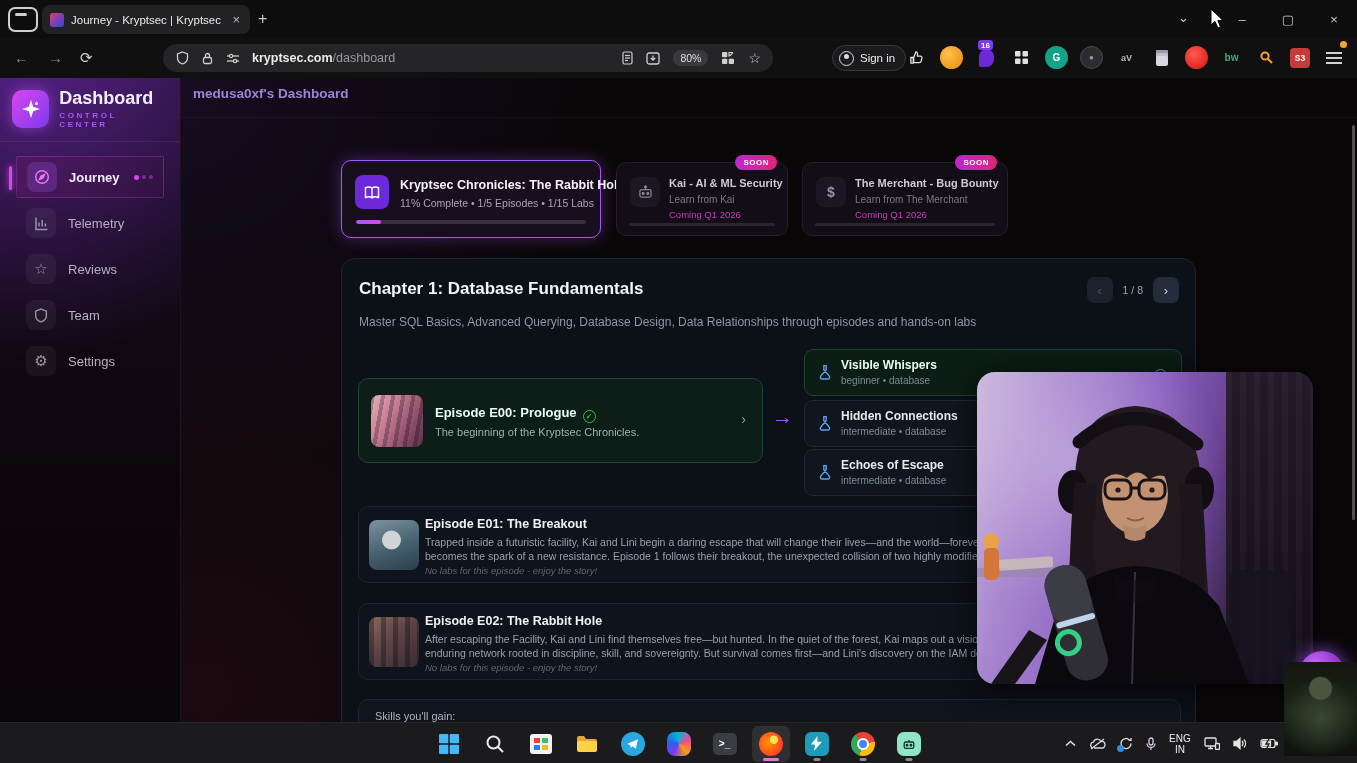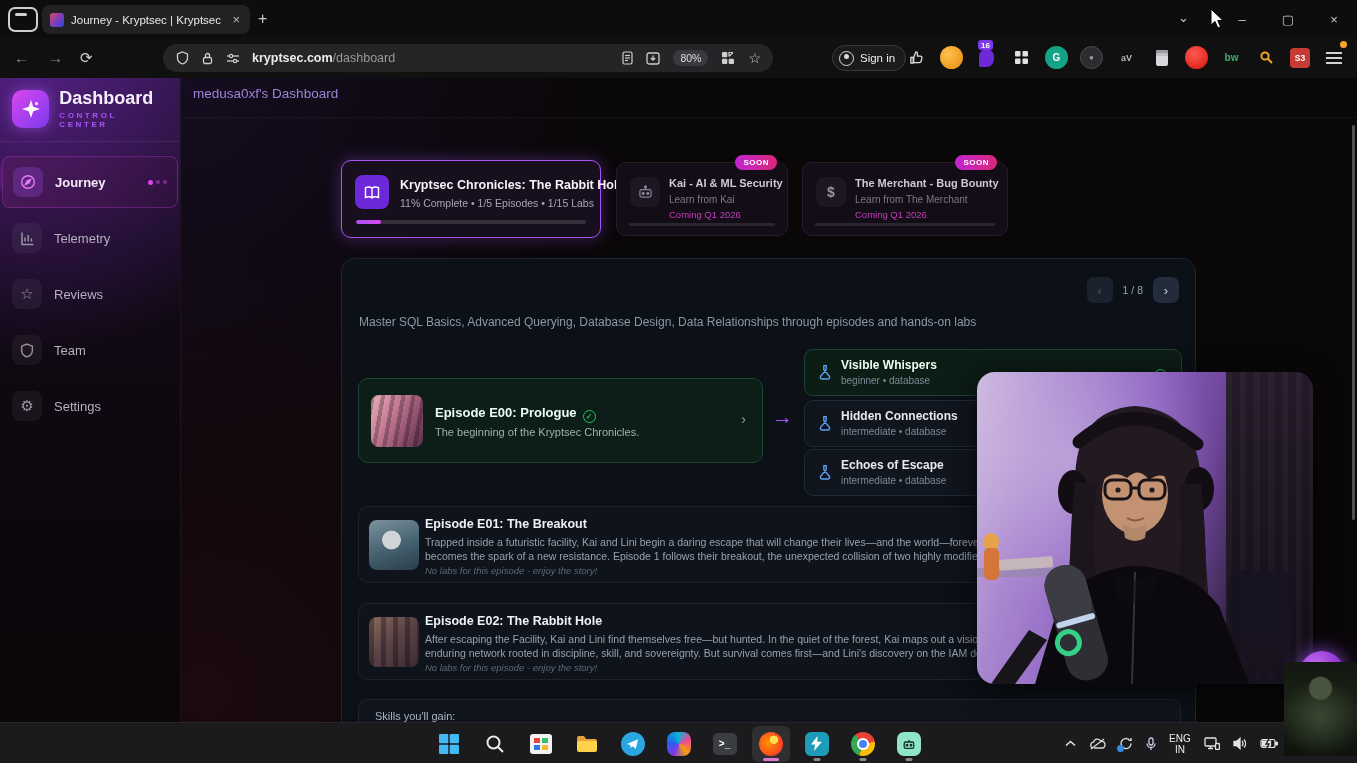--- a/index.html
+++ b/index.html
@@ -44,42 +44,42 @@
   
   .content { position:absolute; left:0; top:78px; width:1357px; height:644px; overflow:hidden; background:#0a0709; }
   .sidebar { position:absolute; left:0; top:0; width:181px; height:100%; background:linear-gradient(180deg,#190e22 0%,#120a16 25%,#0d070e 60%,#0b0609 100%); border-right:1px solid #1d1420; }
   .sidebar::before { content:""; position:absolute; inset:0; background:radial-gradient(circle at 15% -5%, rgba(147,51,234,.5), transparent 45%); pointer-events:none; }
   .sb-head { position:relative; display:flex; align-items:center; padding:10px 12px 12px; }
   .sb-logo { width:38px; height:38px; border-radius:10px; background:linear-gradient(135deg,#d946ef,#7c3aed); display:flex; align-items:center; justify-content:center; box-shadow:0 0 14px rgba(168,85,247,.6); }
   .sb-titles { margin-left:10px; }
   .sb-title { font-size:18px; font-weight:bold; color:#f4eefb; }
   .sb-sub { font-size:8px; letter-spacing:2.6px; color:#a855f7; font-weight:bold; margin-top:2px; }
   .sb-div { position:relative; height:1px; background:rgba(255,255,255,.07); margin:0 0 14px; }
-  .sb-item { position:relative; display:flex; align-items:center; height:52px; margin:4px 2px; border-radius:8px; padding:0 10px; }
+  .sb-item { position:relative; display:flex; align-items:center; height:42px; margin:4px 16px; border-radius:2px; padding:0 10px; }
   .sb-item.active { background:linear-gradient(90deg,rgba(88,28,95,.55),rgba(58,18,66,.35)); border:1px solid rgba(217,70,239,.28); }
   .sb-accent { position:absolute; left:-8px; top:9px; width:3px; height:24px; border-radius:2px; background:#d946ef; box-shadow:0 0 6px #d946ef; }
   .sb-ico { width:30px; height:30px; border-radius:8px; background:rgba(255,255,255,.05); display:flex; align-items:center; justify-content:center; color:#9a93a5; }
   .sb-item.active .sb-ico { background:rgba(168,85,247,.25); color:#e879f9; }
   .sb-label { margin-left:12px; font-size:13px; color:#b7afc2; }
   .sb-item.active .sb-label { color:#f3eaf8; font-weight:bold; }
   .sb-dots { margin-left:auto; display:flex; gap:3px; align-items:center; }
   .sb-dots i { width:5px; height:5px; border-radius:50%; background:#d946ef; }
   .sb-dots i:nth-child(2), .sb-dots i:nth-child(3){ width:4px;height:4px;opacity:.45; }
   .qjump { position:relative; margin:48px 20px 0; border:1px solid rgba(255,255,255,.06); border-radius:10px; padding:12px 10px; }
   .qjump-label { font-size:9px; font-weight:bold; letter-spacing:2.2px; color:#8d7f9d; margin-bottom:10px; }
   .qj-row { display:flex; align-items:center; height:34px; border-radius:8px; padding:0 8px; margin-top:6px; }
   .qj-episodes { background:rgba(124,58,237,.10); }
   .qj-labs { background:rgba(190,24,93,.16); }
   .qj-ico { width:22px; height:22px; border-radius:6px; display:flex; align-items:center; justify-content:center; }
   .qj-episodes .qj-ico { background:rgba(139,92,246,.45); color:#d8c6ff; }
   .qj-labs .qj-ico { background:rgba(219,39,119,.40); color:#ff9ec4; }
   .qj-row span { margin-left:10px; font-size:12px; color:#cfc6da; }
 
   .main { position:absolute; left:181px; top:0; width:1176px; height:100%; background:radial-gradient(circle at 0% 0%, rgba(124,58,237,.10), transparent 30%), radial-gradient(circle at 2% 95%, rgba(150,30,60,.12), transparent 35%), #0a0709; }
-  .main-head { position:absolute; left:12px; top:8px; font-size:13.5px; font-weight:normal; color:#9b85d6; }
+  .main-head { position:absolute; left:12px; top:8px; font-size:13.5px; font-weight:bold; color:#9b85d6; }
   .main-div { position:absolute; left:0; top:39px; width:100%; height:1px; background:rgba(255,255,255,.04); }
 
   .course { position:absolute; border-radius:10px; background:#120d16; border:1px solid #241d2a; }
   .course.selected { background:#170f1e; border:1.5px solid #a855f7; box-shadow:0 0 16px rgba(168,85,247,.35); }
   .c-ico { position:absolute; left:13px; top:14px; border-radius:8px; display:flex; align-items:center; justify-content:center; }
   .c-title { position:absolute; font-weight:bold; color:#f5f3f7; white-space:nowrap; }
   .c-sub { position:absolute; color:#aaa3b4; white-space:nowrap; }
   .c-coming { position:absolute; color:#c43fb9; white-space:nowrap; }
   .soon { position:absolute; top:-8px; right:10px; background:linear-gradient(90deg,#c026d3,#db2777); color:#fff; font-size:8px; font-weight:bold; letter-spacing:.5px; padding:3px 8px; border-radius:8px; }
   .ptrack { position:absolute; height:4px; border-radius:2px; background:#353039; overflow:hidden; }
@@ -373,20 +373,21 @@
         <div class="c-ico" style="width:30px;height:30px;background:#1c1722;color:#9a94a4;font-size:14px;font-weight:bold;">$</div>
         <div class="c-title" style="left:52px;top:14px;font-size:11px;color:#cfc9d6;">The Merchant - Bug Bounty</div>
         <div class="c-sub" style="left:52px;top:31px;font-size:10px;color:#7d7887;">Learn from The Merchant</div>
         <div class="c-coming" style="left:52px;top:46px;font-size:9.5px;">Coming Q1 2026</div>
         <div class="ptrack" style="left:12px;right:12px;bottom:9px;height:3px;background:#2a2530;">
           <div class="pfill" style="width: 0%;"></div>
         </div>
       </div>
 
       <div class="panel">
+        <div class="ch-title">Chapter 1: Database Fundamentals</div>
         <div class="pag">
           <div class="pag-btn prev">‹</div>
           <div class="pag-label">1 / 8</div>
           <div class="pag-btn next">›</div>
         </div>
         <div class="ch-sub">Master SQL Basics, Advanced Querying, Database Design, Data Relationships through episodes and hands-on labs</div>
 
         <div class="feat">
           <div class="thumb"></div>
           <div class="feat-title"><span>Episode E00: Prologue</span><span class="check-ring">✓</span></div>

